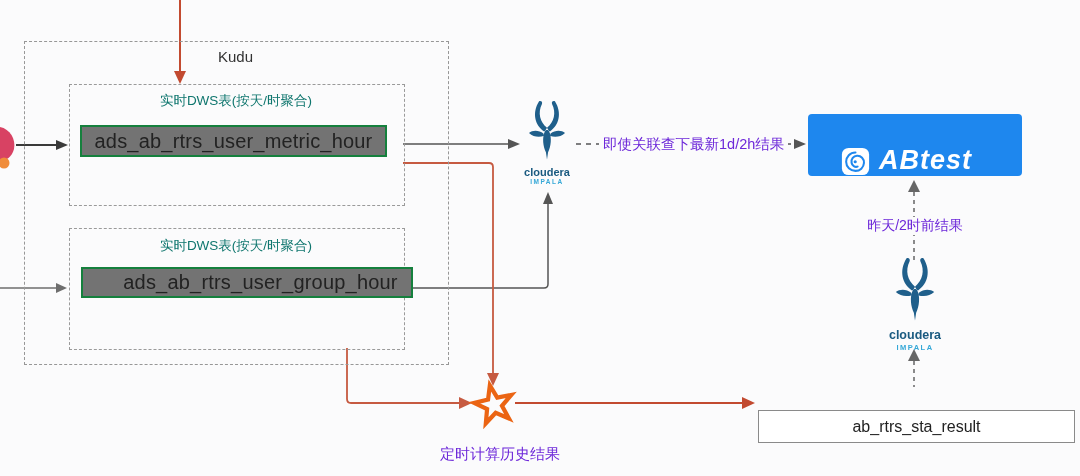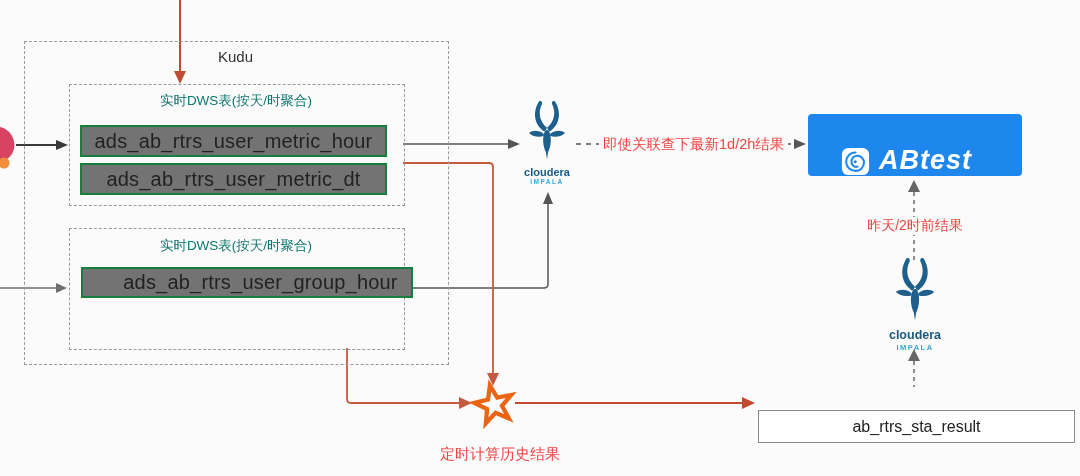--- a/index.html
+++ b/index.html
@@ -44,21 +44,21 @@
   
   .abtest-box{left:808px;top:114px;width:214px;height:62px;background:#1e87ee;border-radius:4px;
       display:flex;align-items:flex-end;padding-left:33px;box-sizing:border-box;font-style:italic;}
   .abtest-box .app-label{color:#fff;font-size:27px;font-weight:bold;letter-spacing:1px;margin-left:9px;}
 
   
   .result-box{left:758px;top:387px;width:315px;height:31px;border:1px solid #8a8a8a;background:#fff;
       display:flex;align-items:center;justify-content:center;font-size:16px;color:#222;margin-top:23px;}
 
   
-  .edge-label{font-size:14.5px;color:#ef4444;white-space:nowrap;background:#fbfbfc;}
+  .edge-label{font-size:14.5px;color:#6d28d9;white-space:nowrap;background:#fbfbfc;}
   .edge-label.adhoc{left:599px;top:135px;padding:0 4px;}
   .edge-label.yesterday{left:915px;top:217px;transform:translateX(-50%);padding:0 5px;font-size:14px;}
   .edge-label.scheduled{left:440px;top:432px;background:transparent;font-size:15px;margin-top:13px;}
 
   .star-wrap{left:468px;top:378px;width:52px;height:52px;}
   .source-icon-wrap{left:0;top:126px;width:20px;height:50px;}
 </style>
 </head>
 <body>
 
@@ -128,21 +128,20 @@
       <circle cx="4" cy="37" r="5.5" fill="#f08c3a"></circle>
     </svg>
   </div>
 
   <div class="abs kudu-box"></div>
   <div class="abs kudu-label">Kudu</div>
 
   <div class="abs dws-box first"></div>
   <div class="abs dws-label first">实时DWS表(按天/时聚合)</div>
   <div class="abs tbl m-hour">ads_ab_rtrs_user_metric_hour</div>
-  <div class="abs tbl m-dt">ads_ab_rtrs_user_metric_dt</div>
 
   <div class="abs dws-box second"></div>
   <div class="abs dws-label second">实时DWS表(按天/时聚合)</div>
   <div class="abs tbl g-hour">ads_ab_rtrs_user_group_hour</div>
 
   <div class="abs impala one">
     <span>
       <svg width="44" height="62" viewBox="0 0 60 86">
         <g fill="#1f5f8b">
           <path d="M26 45 C 13 36, 9 19, 19 3 C 22 2, 24 4, 23 7 C 17 19, 20 32, 30 40 C 29 42, 28 44, 26 45 Z"></path>

